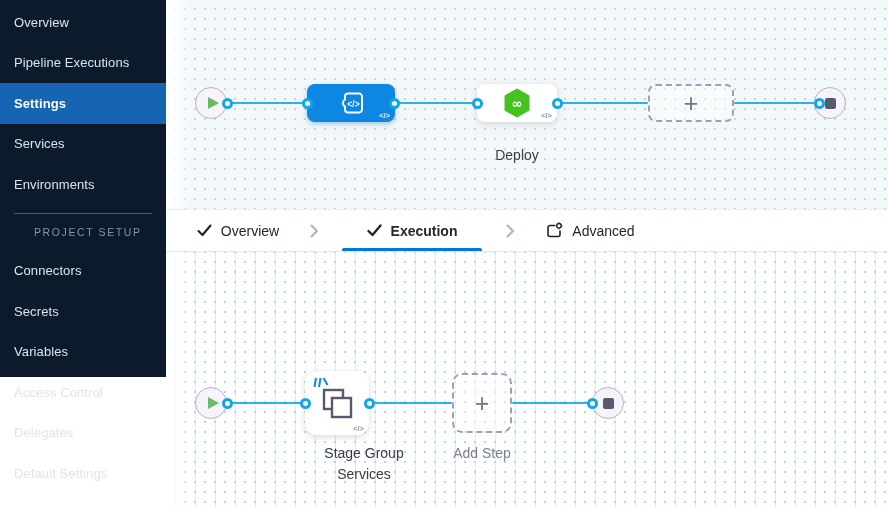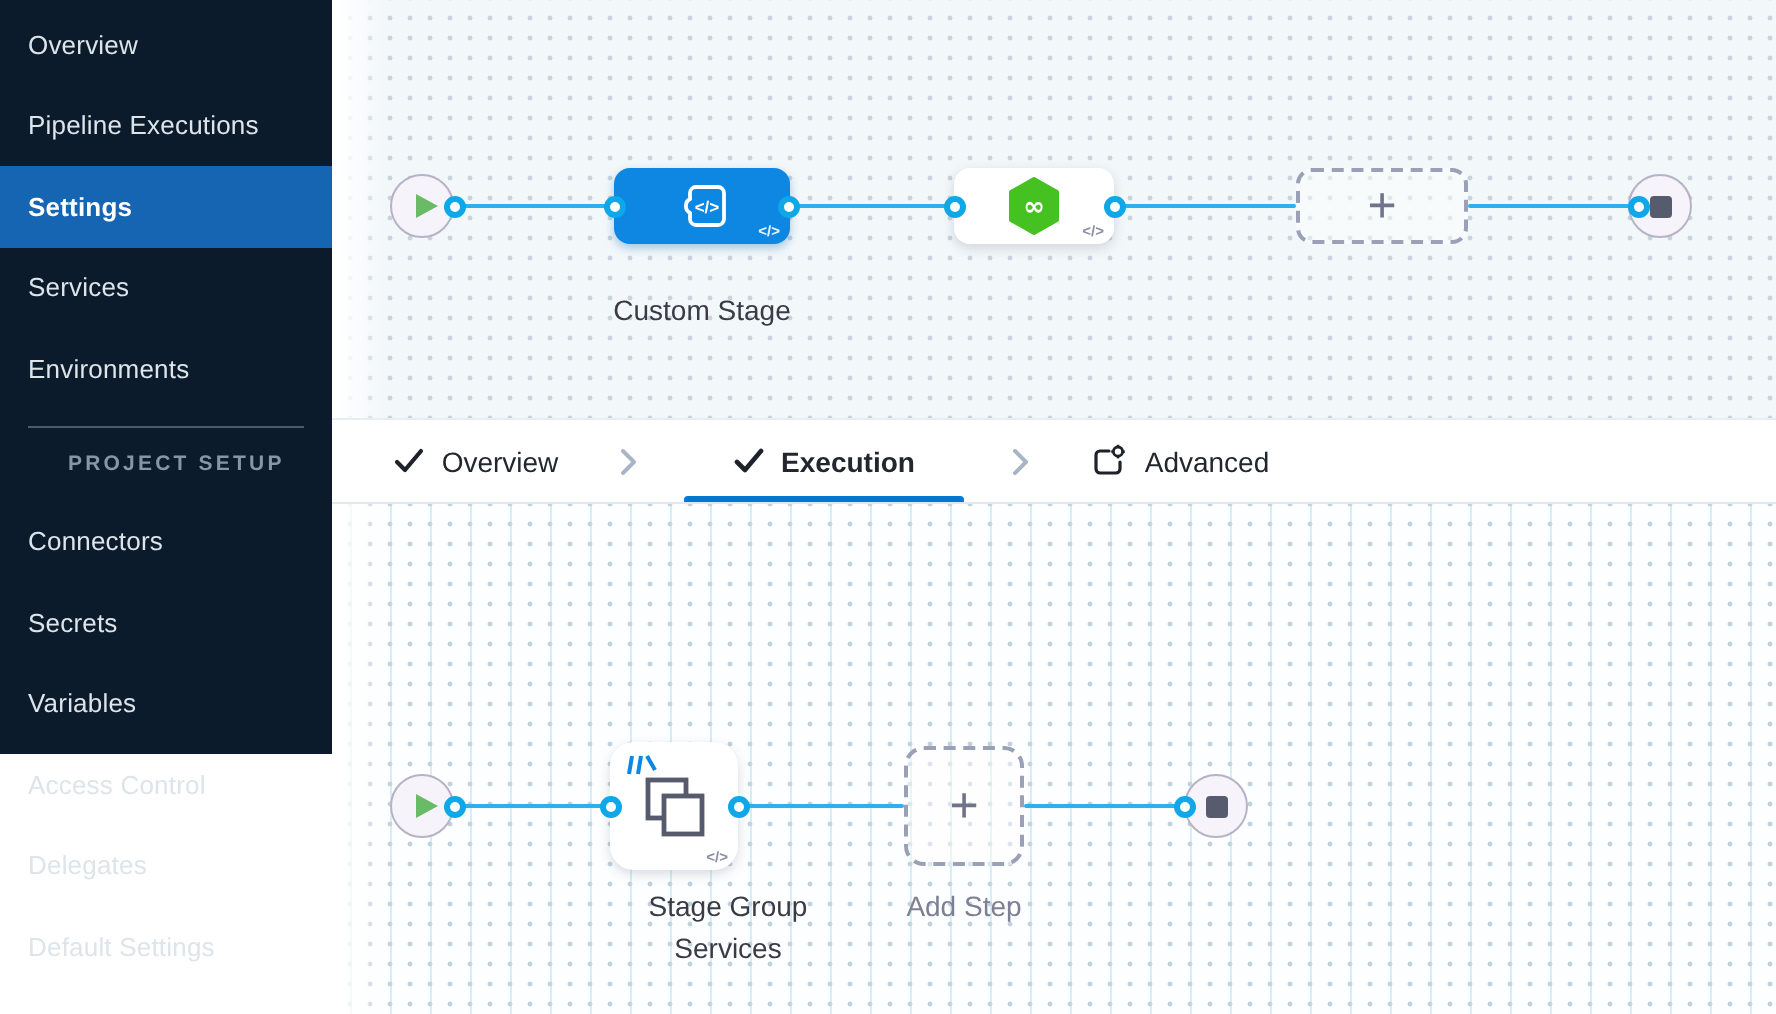--- a/index.html
+++ b/index.html
@@ -7,21 +7,21 @@
   body { font-family:"Liberation Sans", sans-serif; background:#fff; }
 
   .app { display:flex; width:888px; height:377px; }
 
   
   .sidebar { width:166px; height:100%; background:#0b1b2b; flex:0 0 166px; padding-top:2px; }
   .nav-item { height:40.5px; display:flex; align-items:center; padding-left:14px;
               color:#dde4ea; font-size:13px; letter-spacing:.1px; cursor:pointer; }
   .nav-item.active { background:#1565b2; color:#ffffff; font-weight:600; }
   .sidebar-divider { height:1px; background:rgba(255,255,255,.28); margin:8px 14px 0 14px; }
-  .section-label { margin:12px 0 0 14px; font-size:10.5px; font-weight:700;
+  .section-label { margin:12px 0 0 14px; font-size:10.5px; font-weight:400;
                    letter-spacing:1.6px; color:#8795a5;padding-left:20px; }
   .setup-list { margin-top:13px; }
 
   
   .main { position:relative; width:722px; height:507px; display:flex; flex-direction:column; }
 
   .canvas { position:relative; overflow:hidden; }
   .canvas-top { height:209px;
     background-color:#f2f7fa;
     background-image:radial-gradient(circle, #c7d3dd 1px, rgba(199,211,221,0) 1.4px);
@@ -129,31 +129,31 @@
 
       <div class="node node-custom" style="left:141px; top:84px;">
         <svg width="34" height="28" viewBox="0 0 34 28">
           <path d="M14 4.5 h11 a3 3 0 0 1 3 3 v13 a3 3 0 0 1 -3 3 h-11 a3 3 0 0 1 -3 -3 v-3 a4 4 0 0 1 0 -7 v-3 a3 3 0 0 1 3 -3 z" fill="none" stroke="#ffffff" stroke-width="1.9"></path>
           <text x="19.5" y="17.5" text-anchor="middle" font-size="8.5" font-weight="bold" fill="#ffffff" font-family="Liberation Sans, sans-serif">&lt;/&gt;</text>
         </svg>
         <span class="code-glyph on-blue">&lt;/&gt;</span>
       </div>
       <div class="port" style="left:136px; top:97.5px;"></div>
       <div class="port" style="left:223px; top:97.5px;"></div>
-      <div class="node-label" style="left:125px; top:145px; width:120px;">Custom Stage</div>
 
       <div class="node node-white node-deploy" style="left:311px; top:84px;">
         <svg class="hexagon" width="30" height="30" viewBox="0 0 30 30">
           <polygon points="15,1.5 26.5,8 26.5,22 15,28.5 3.5,22 3.5,8" fill="#45c221" stroke="#45c221" stroke-width="2" stroke-linejoin="round"></polygon>
           <text x="15" y="19.5" text-anchor="middle" font-size="13" font-weight="bold" fill="#ffffff" font-family="DejaVu Sans, sans-serif">∞</text>
         </svg>
         <span class="code-glyph on-white">&lt;/&gt;</span>
       </div>
       <div class="port" style="left:306px; top:97.5px;"></div>
       <div class="port" style="left:386px; top:97.5px;"></div>
+      <div class="node-label" style="left:291px; top:145px; width:120px;">Deploy</div>
 
       <div class="node node-add add-stage" style="left:482px; top:84px;">
         <span class="plus-glyph">+</span>
       </div>
 
       <div class="port" style="left:648px; top:97.5px;"></div>
       <div class="endpoint" style="left:648px; top:87px;">
         <div class="stop-sq"></div>
       </div>
     </div>

